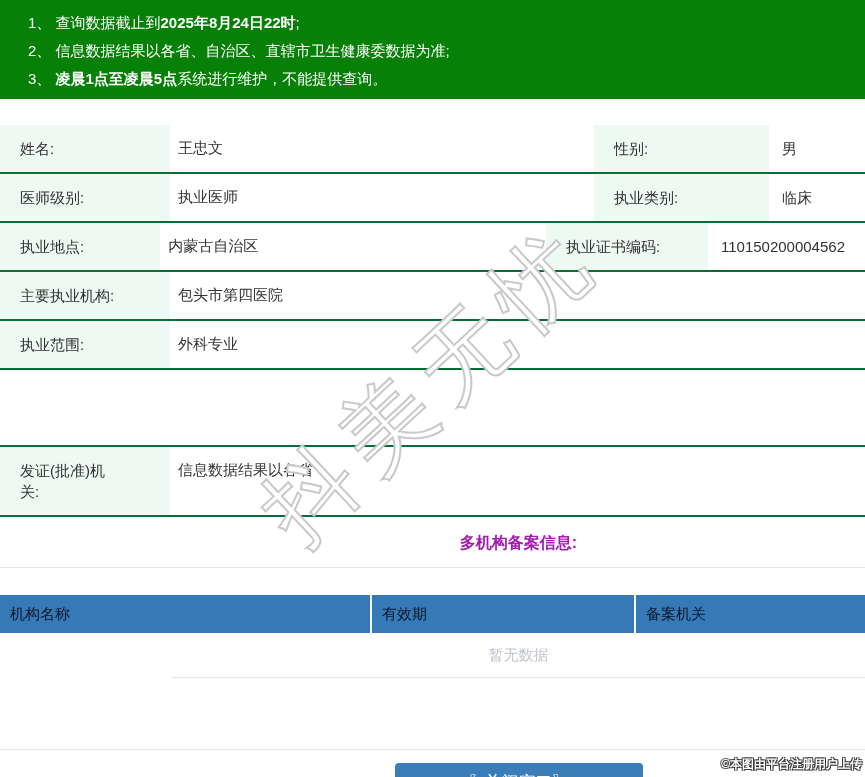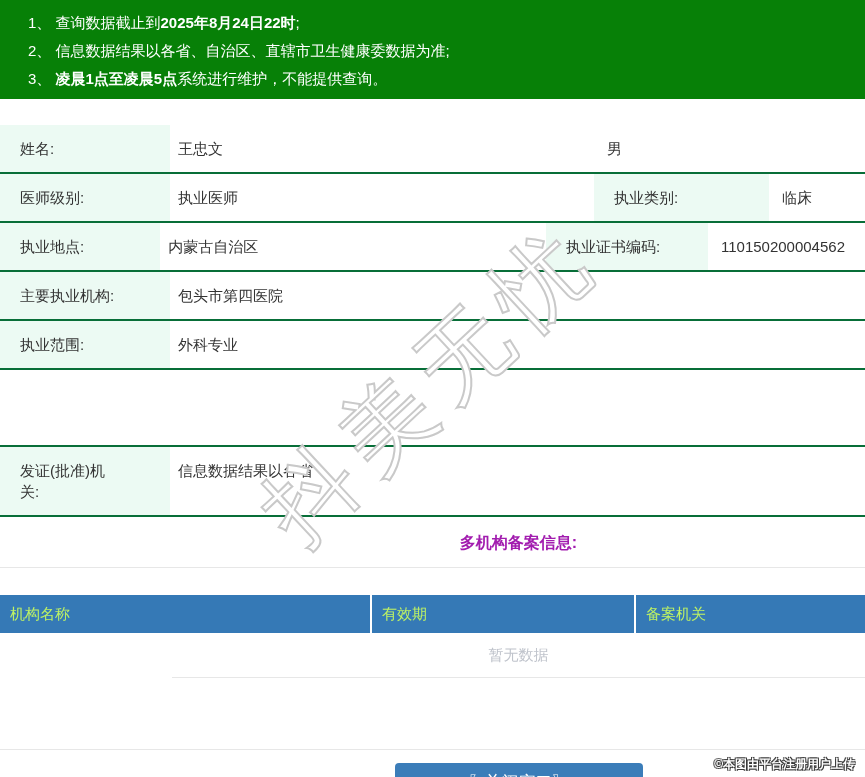--- a/index.html
+++ b/index.html
@@ -22,35 +22,35 @@
   
   .info-table{margin-top:26px;}
   .info-row{
     display:flex;align-items:stretch;
     border-bottom:2px solid var(--rule-green,#086e38);
     min-height:46px;box-sizing:border-box;
   }
   .info-row.tall{min-height:77px;}
   .cell{padding:13px 20px;font-size:15px;line-height:21px;box-sizing:border-box;}
   .lbl1{width:170px;background:var(--mint,#ecfaf3);padding-right:50px;}
-  .val1{width:424px;padding-left:8px;}
+  .val1{width:424px;padding-left:8px;font-family:Liberation Serif, serif;}
   .lbl2{width:175px;background:var(--mint,#ecfaf3);}
   .val2{flex:1;padding-left:13px;}
   
   .content-center{margin-left:172px;width:693px;text-align:center;}
   .section-heading-wrap{
     padding:16px 0 13px 0;border-bottom:1px solid #e7e7e7;
   }
   .section-heading{font-size:16px;font-weight:bold;color:#a21caf;}
   .org-header{
     display:flex;height:38px;margin-top:27px;
     background:var(--header-blue,#3579b6);
   }
   .org-col{
-    color:#bef264;font-size:15px;line-height:38px;padding-left:10px;
+    color:#0f172a;font-size:15px;line-height:38px;padding-left:10px;
     box-sizing:border-box;
   }
   .org-col1{width:372px;border-right:2px solid #fff;}
   .org-col2{width:264px;border-right:2px solid #fff;}
   .org-col3{flex:1;}
   .empty-row{
     padding:12px 0;border-bottom:1px solid #e7e7e7;
     color:#c0c4cc;font-size:15px;line-height:20px;
   }
   .spacer{height:71px;border-bottom:1px solid #e7e7e7;}
@@ -65,39 +65,40 @@
   
   .diag-watermark{
     position:absolute;left:180px;top:338px;width:500px;height:92px;
     transform:rotate(-43deg);
     font-size:90px;letter-spacing:14px;text-align:center;line-height:92px;
     color:#ffffff;
     -webkit-text-stroke:2px #c9c9c9;
     z-index:6;pointer-events:none;white-space:nowrap;
   }
   .credit-watermark{
-    position:absolute;right:10px;bottom:4px;z-index:7;
+    position:absolute;right:3px;bottom:4px;z-index:7;
     font-size:12px;font-weight:bold;color:#ffffff;white-space:nowrap;
     text-shadow:-1px -1px 0 #3a3a3a,1px -1px 0 #3a3a3a,-1px 1px 0 #3a3a3a,1px 1px 0 #3a3a3a;
     padding-left:44px;
   }
 </style>
 </head>
 <body>
 
 <div class="banner">
   <div class="notice-line"><span>1、 查询数据截止到</span><b>2025年8月24日22时</b><span>;</span></div>
   <div class="notice-line"><span>2、 信息数据结果以各省、自治区、直辖市卫生健康委数据为准;</span><b></b><span></span></div>
   <div class="notice-line"><span>3、 </span><b>凌晨1点至凌晨5点</b><span>系统进行维护，不能提供查询。</span></div>
 </div>
 
 <div class="info-table">
   <div class="info-row">
     <div class="cell lbl1">姓名:</div>
     <div class="cell val1">王忠文</div>
+    <div class="cell lbl2">性别:</div>
     <div class="cell val2">男</div>
   </div>
   <div class="info-row">
     <div class="cell lbl1">医师级别:</div>
     <div class="cell val1">执业医师</div>
     <div class="cell lbl2">执业类别:</div>
     <div class="cell val2">临床</div>
   </div>
   <div class="info-row">
     <div class="cell lbl1">执业地点:</div>

